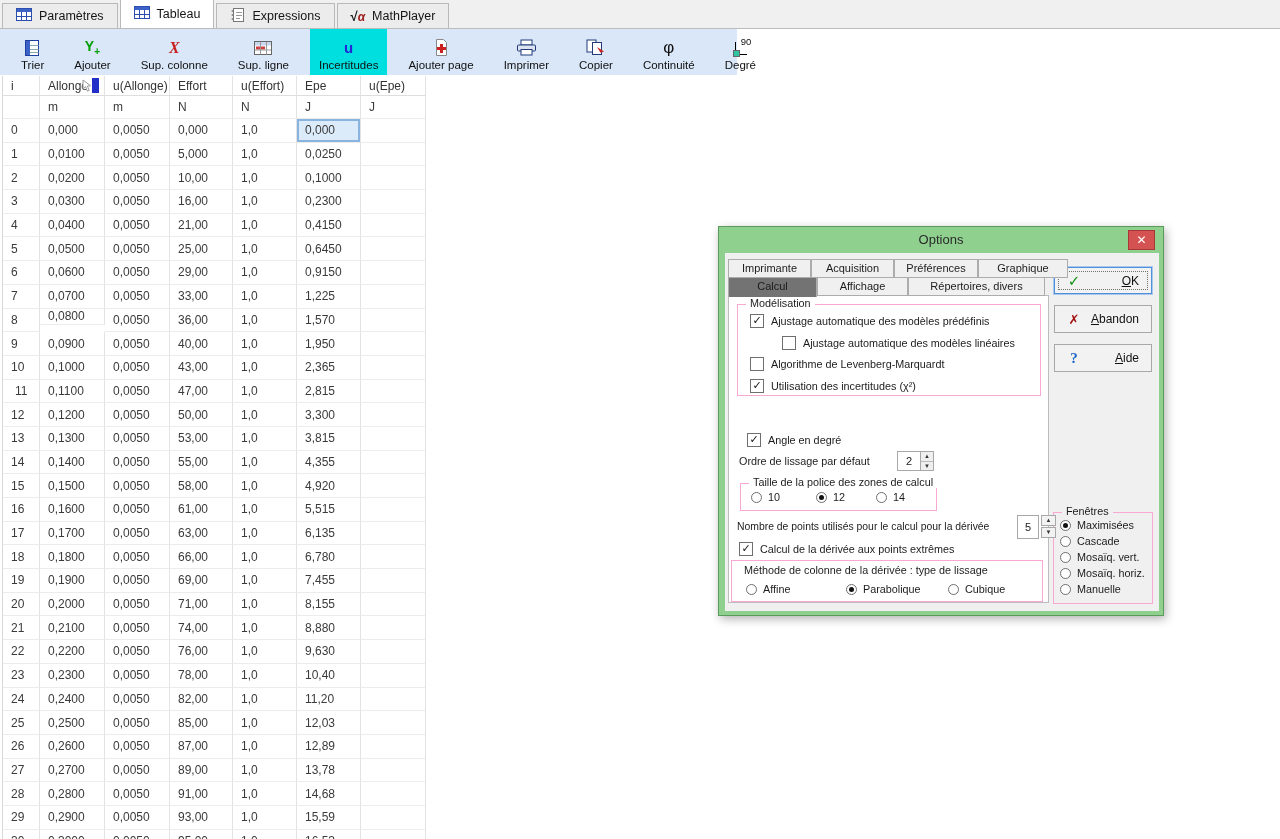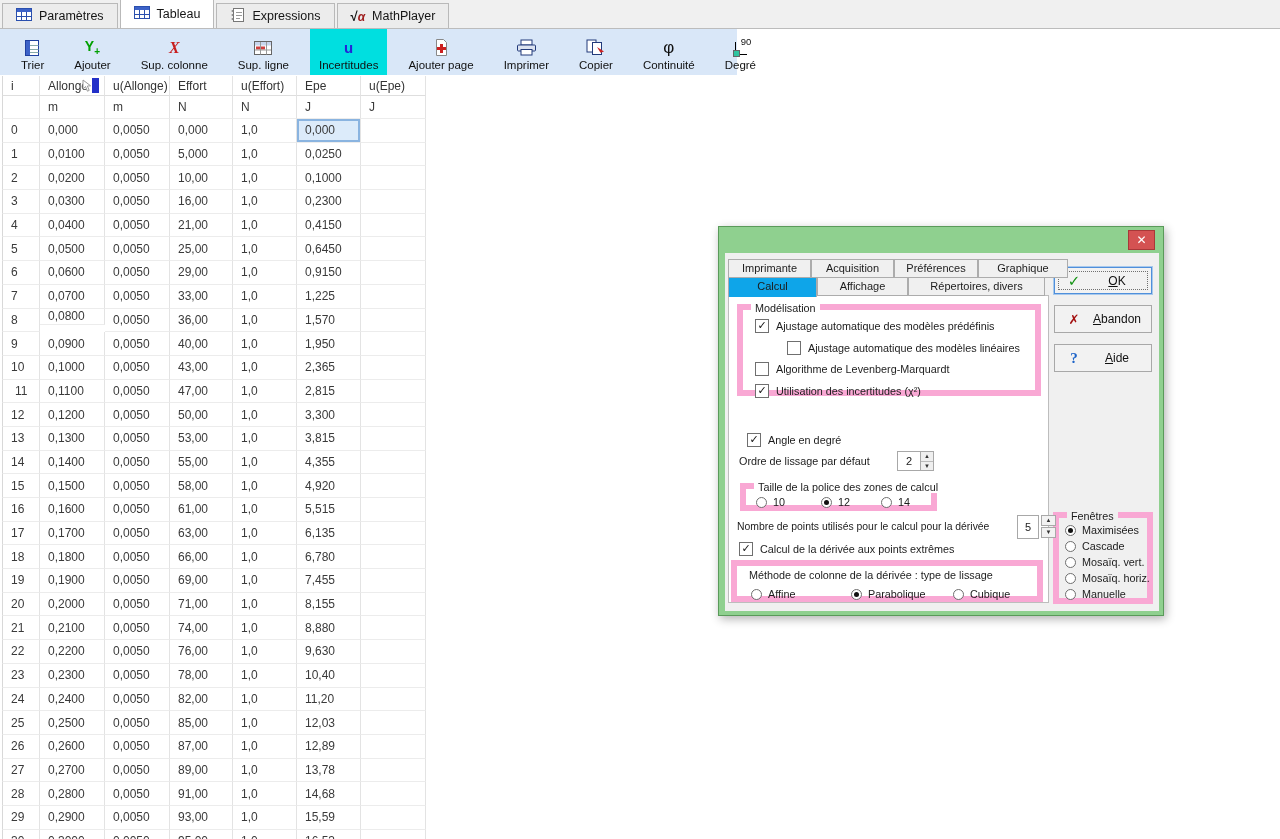--- a/index.html
+++ b/index.html
@@ -45,24 +45,24 @@
   
   .dialog{position:absolute;left:718px;top:226px;width:446px;height:390px;background:var(--dlg-green,#8fd08f);
     border:1px solid #5a9a5a;box-shadow:2px 3px 9px rgba(0,0,0,.3);box-sizing:border-box;z-index:10;}
   .dlg-title{position:absolute;top:0;left:0;width:100%;height:26px;text-align:center;font-size:13px;
     color:#2a2a2a;line-height:25px;}
   .dlg-close{position:absolute;top:3px;right:8px;width:27px;height:20px;background:var(--close-red,#d45252);
     border:1px solid #a83838;color:#fff;font-size:12px;font-weight:bold;text-align:center;line-height:18px;box-sizing:border-box;}
   .dlg-body{position:absolute;left:6px;top:26px;width:434px;height:358px;background:#f0f0f0;}
   .dlg-tab{position:absolute;box-sizing:border-box;border:1px solid #acacac;background:#f0f0f0;
     font-size:11px;color:#1c1c1c;text-align:center;line-height:17px;height:19px;}
-  .dlg-tab.active{background:#0ea5e9;border-bottom:none;height:20px;z-index:3;}
+  .dlg-tab.active{background:#737373;border-bottom:none;height:20px;z-index:3;}
   .dlg-page{position:absolute;left:9px;top:68px;width:321px;height:308px;background:#fff;
     border:1px solid #bdbdbd;box-sizing:border-box;z-index:1;}
-  .grp{position:absolute;border:6px solid #f9a8d4;box-sizing:border-box;}
+  .grp{position:absolute;border:1px solid #f9a8d4;box-sizing:border-box;}
   .grp-legend{position:absolute;top:-8px;left:8px;background:#fff;padding:0 4px;font-size:10.8px;color:#1c1c1c;white-space:nowrap;}
   .grp-legend.gray{background:#f0f0f0;}
   .grp-label-in{position:absolute;top:3px;left:12px;font-size:10.8px;color:#1c1c1c;white-space:nowrap;}
   .cbrow{display:flex;align-items:center;gap:7px;font-size:10.8px;color:#1c1c1c;white-space:nowrap;}
   .cb{flex:0 0 auto;width:12px;height:12px;border:1px solid #6f6f6f;background:#fff;font-size:11px;
     line-height:11px;text-align:center;color:#111;box-sizing:content-box;}
   .rdrow{display:flex;align-items:center;gap:6px;font-size:10.8px;color:#1c1c1c;white-space:nowrap;position:absolute;}
   .rd{flex:0 0 auto;width:11px;height:11px;border:1px solid #6f6f6f;border-radius:50%;background:#fff;box-sizing:border-box;}
   .rd.on{padding:0;}
   .rd.on::after{content:'';display:block;width:5px;height:5px;border-radius:50%;background:#111;margin:2px;}
@@ -70,21 +70,21 @@
   .spinval{position:absolute;border:1px solid #a8a8a8;background:#fff;text-align:center;font-size:11px;box-sizing:border-box;}
   .spincombo{position:absolute;width:14px;border:1px solid #a8a8a8;background:#efefef;box-sizing:border-box;
     display:flex;flex-direction:column;}
   .spincombo span{flex:1;font-size:6px;line-height:8px;text-align:center;color:#333;}
   .spincombo span:first-child{border-bottom:1px solid #bbb;}
   .spinbtn{position:absolute;width:15px;height:11px;border:1px solid #a8a8a8;background:#f2f2f2;
     font-size:6px;line-height:9px;text-align:center;color:#333;box-sizing:border-box;}
   .btn{position:absolute;width:98px;background:#f2f2f2;border:1px solid #a8a8a8;box-sizing:border-box;
     display:flex;align-items:center;font-size:12px;color:#111;}
   .btn .bicon{margin-left:10px;width:18px;text-align:center;}
-  .btn .blabel{flex:1;text-align:center;}
+  .btn .blabel{flex:1;text-align:right;margin-right:12px;}
   .btn.focused{border-color:#4f8fdb;box-shadow:0 0 0 1px #a8c9ec;}
   .btn.focused::after{content:'';position:absolute;left:3px;right:3px;top:3px;bottom:3px;border:1px dotted #707070;}
   .ic-check{color:#149414;font-weight:bold;font-size:15px;}
   .ic-cross{color:#a41212;font-weight:bold;font-size:13px;}
   .ic-q{color:#1e64c8;font-weight:bold;font-size:15px;font-family:"Liberation Serif",serif;}
   u{text-decoration:underline;}
 </style>
 </head>
 <body>
 
@@ -977,20 +977,21 @@
       <div class="cell" style="width: 64px; height: 23.7px;">
         <span>16,53</span>
       </div>
       <div class="cell" style="width: 65px; height: 23.7px;">
         <span></span>
       </div>
     </div>
   </div>
 
 <div class="dialog">
+  <div class="dlg-title">Options</div>
   <div class="dlg-close">✕</div>
   <div class="dlg-body"></div>
   <div id="dlg-tabs">
       <div class="dlg-tab" style="left: 92px; top: 32px; width: 83px; z-index: 2;">Acquisition</div>
       <div class="dlg-tab" style="left: 259px; top: 32px; width: 90px; z-index: 2;">Graphique</div>
       <div class="dlg-tab" style="left: 98px; top: 50px; width: 91px; z-index: 2;">Affichage</div>
     </div>
   <div class="dlg-page">
       <div class="grp" style="left: 8px; top: 8px; width: 304px; height: 92px;">
         <span class="grp-legend">Modélisation</span>

